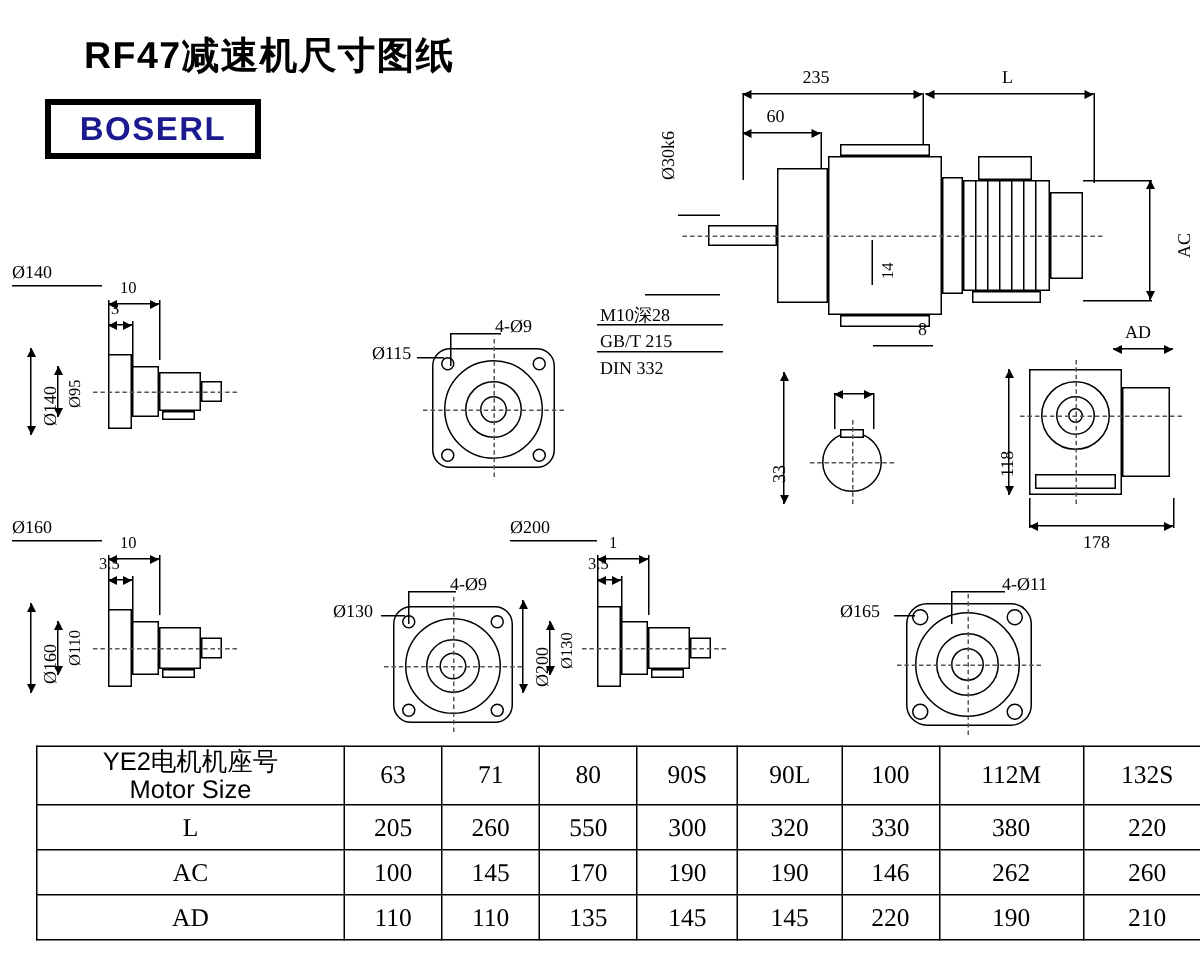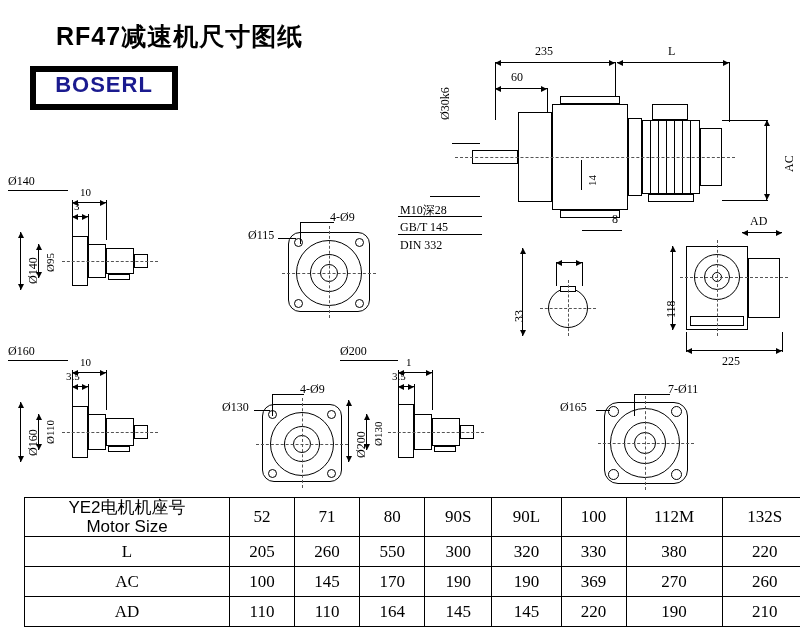--- a/index.html
+++ b/index.html
@@ -17,22 +17,22 @@
   #title{
     left:56px;top:20px;
     font-size:25px;font-weight:bold;
     font-family:"Liberation Sans", sans-serif;
     letter-spacing:1px;
   }
   
   #logo-box{
     left:30px;top:66px;
     width:136px;height:32px;
-    border:6px solid #000000;
-    display:flex;justify-content:center;
+    border:4px solid #000000;
+    display:flex;align-items:center;justify-content:center;
   }
   #logo-text{
     font-family:"Liberation Sans", sans-serif;
     font-weight:bold;font-size:22px;color:#1b1b8f;
     letter-spacing:1px;
   }
 
   
   .ln{position:absolute;background:#000;}
   .h1{height:1px;}
@@ -132,21 +132,21 @@
   <div class="dimv" style="left:766px;top:120px;height:80px;"></div>
   <div class="vlbl" style="left:782px;top:172px;">AC</div>
   <div class="h1 ln" style="left:722px;top:120px;width:46px;"></div>
   <div class="h1 ln" style="left:722px;top:200px;width:46px;"></div>
 
   <div class="vlbl-s" style="left:586px;top:186px;">14</div>
   <div class="v1 ln" style="left:581px;top:160px;height:30px;"></div>
 
   <div class="h1 ln" style="left:430px;top:196px;width:50px;"></div>
   <div class="lbl" style="left:400px;top:202px;">M10深28</div>
-  <div class="lbl" style="left:400px;top:220px;">GB/T 145</div>
+  <div class="lbl" style="left:400px;top:220px;">GB/T 215</div>
   <div class="lbl" style="left:400px;top:238px;">DIN 332</div>
   <div class="h1 ln" style="left:398px;top:216px;width:84px;"></div>
   <div class="h1 ln" style="left:398px;top:234px;width:84px;"></div>
 </div>
 
 <div>
   <div class="circ" style="left:548px;top:288px;width:40px;height:40px;"></div>
   <div class="box" style="left:560px;top:286px;width:16px;height:6px;background:#fff;"></div>
   <div class="center-h" style="left:540px;top:308px;width:56px;"></div>
   <div class="center-v" style="left:568px;top:280px;height:56px;"></div>
@@ -169,21 +169,21 @@
   <div class="circ" style="left:704px;top:264px;width:26px;height:26px;"></div>
   <div class="circ" style="left:712px;top:272px;width:10px;height:10px;"></div>
   <div class="boxg" style="left:690px;top:316px;width:54px;height:10px;"></div>
   <div class="center-h" style="left:680px;top:277px;width:108px;"></div>
   <div class="center-v" style="left:717px;top:240px;height:96px;"></div>
 
   <div class="dimv" style="left:672px;top:246px;height:84px;"></div>
   <div class="vlbl" style="left:664px;top:318px;">118</div>
 
   <div class="dim" style="left:686px;top:350px;width:96px;"></div>
-  <div class="lbl" style="left:722px;top:354px;">225</div>
+  <div class="lbl" style="left:722px;top:354px;">178</div>
   <div class="v1 ln" style="left:686px;top:332px;height:20px;"></div>
   <div class="v1 ln" style="left:782px;top:332px;height:20px;"></div>
 </div>
 
 <div>
   <div class="lbl" style="left:8px;top:174px;">Ø140</div>
   <div class="h1 ln" style="left:8px;top:190px;width:60px;"></div>
 
   <div class="dim" style="left:72px;top:202px;width:34px;"></div>
   <div class="lbl-s" style="left:80px;top:186px;">10</div>
@@ -289,21 +289,21 @@
   <div class="boxg" style="left:398px;top:404px;width:16px;height:54px;"></div>
   <div class="boxg" style="left:414px;top:414px;width:18px;height:36px;"></div>
   <div class="boxg" style="left:432px;top:418px;width:28px;height:28px;"></div>
   <div class="boxg" style="left:460px;top:425px;width:14px;height:14px;"></div>
   <div class="boxg" style="left:434px;top:446px;width:22px;height:6px;"></div>
   <div class="center-h" style="left:388px;top:432px;width:96px;"></div>
 </div>
 
 <div>
   <div class="lbl" style="left:560px;top:400px;">Ø165</div>
-  <div class="lbl" style="left:668px;top:382px;">7-Ø11</div>
+  <div class="lbl" style="left:668px;top:382px;">4-Ø11</div>
   <div class="h1 ln" style="left:634px;top:394px;width:36px;"></div>
   <div class="v1 ln" style="left:634px;top:394px;height:22px;"></div>
   <div class="h1 ln" style="left:596px;top:410px;width:14px;"></div>
 
   <div class="box" style="left:604px;top:402px;width:84px;height:82px;border-radius:14px;"></div>
   <div class="circ" style="left:610px;top:408px;width:70px;height:70px;"></div>
   <div class="circ" style="left:624px;top:422px;width:42px;height:42px;"></div>
   <div class="circ" style="left:634px;top:432px;width:22px;height:22px;"></div>
   <div class="circ" style="left:608px;top:406px;width:11px;height:11px;"></div>
   <div class="circ" style="left:671px;top:406px;width:11px;height:11px;"></div>
@@ -313,21 +313,21 @@
   <div class="center-v" style="left:645px;top:396px;height:94px;"></div>
 </div>
 
 <table id="spec-table">
   <tbody>
     <tr>
       <td class="rowhdr hdr-cn">
         <div class="two-line">YE2电机机座号</div>
         <div class="two-line">Motor Size</div>
       </td>
-      <td>52</td>
+      <td>63</td>
       <td>71</td>
       <td>80</td>
       <td>90S</td>
       <td>90L</td>
       <td>100</td>
       <td>112M</td>
       <td>132S</td>
     </tr>
     <tr>
       <td class="rowhdr">L</td>
@@ -340,29 +340,29 @@
       <td>380</td>
       <td>220</td>
     </tr>
     <tr>
       <td class="rowhdr">AC</td>
       <td>100</td>
       <td>145</td>
       <td>170</td>
       <td>190</td>
       <td>190</td>
-      <td>369</td>
-      <td>270</td>
+      <td>146</td>
+      <td>262</td>
       <td>260</td>
     </tr>
     <tr>
       <td class="rowhdr">AD</td>
       <td>110</td>
       <td>110</td>
-      <td>164</td>
+      <td>135</td>
       <td>145</td>
       <td>145</td>
       <td>220</td>
       <td>190</td>
       <td>210</td>
     </tr>
   </tbody>
 </table>
 
 </body></html>

